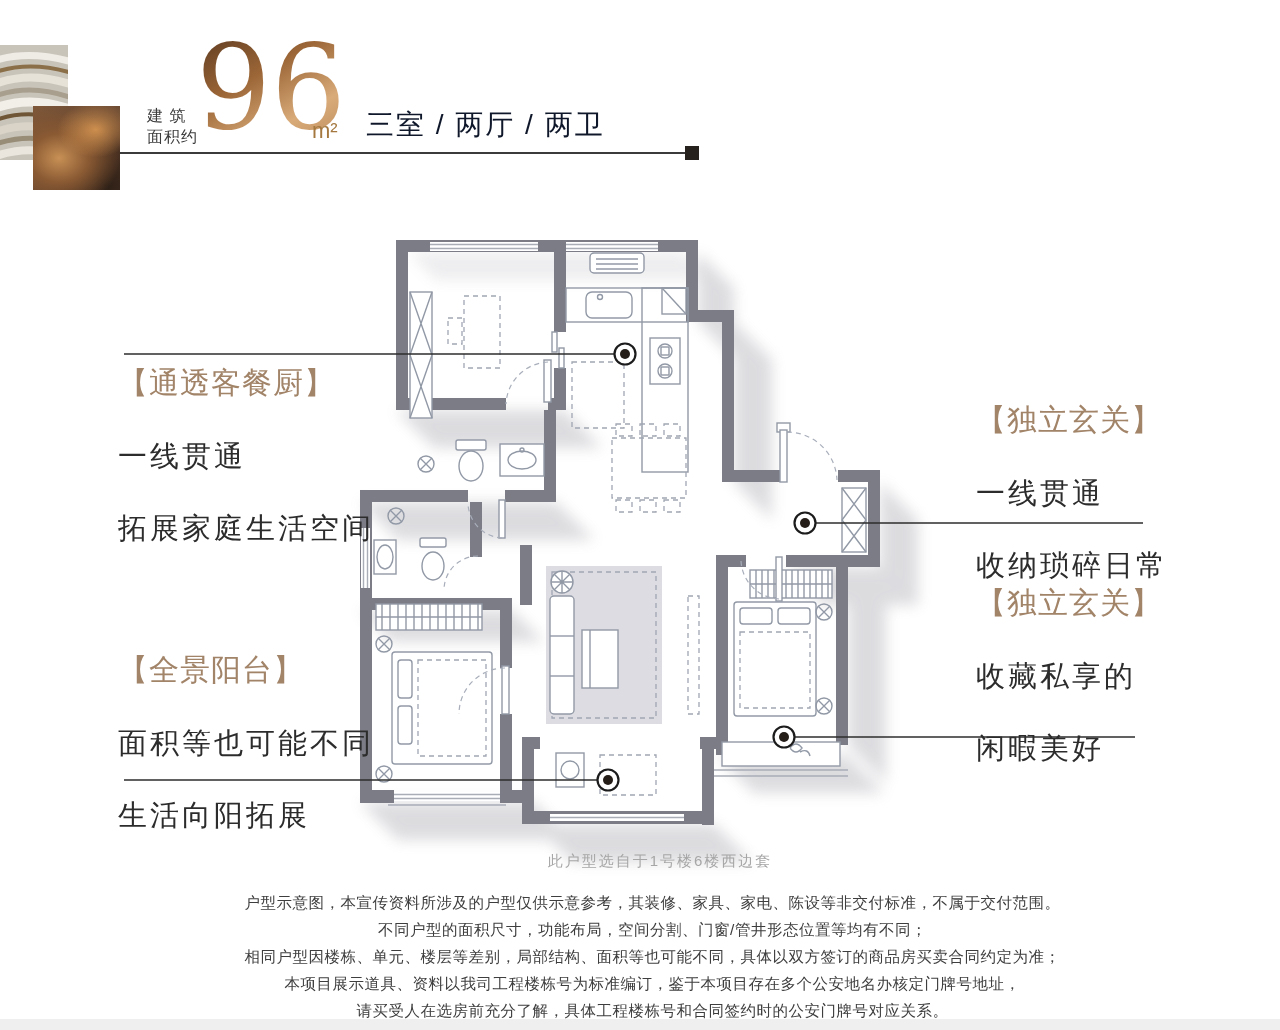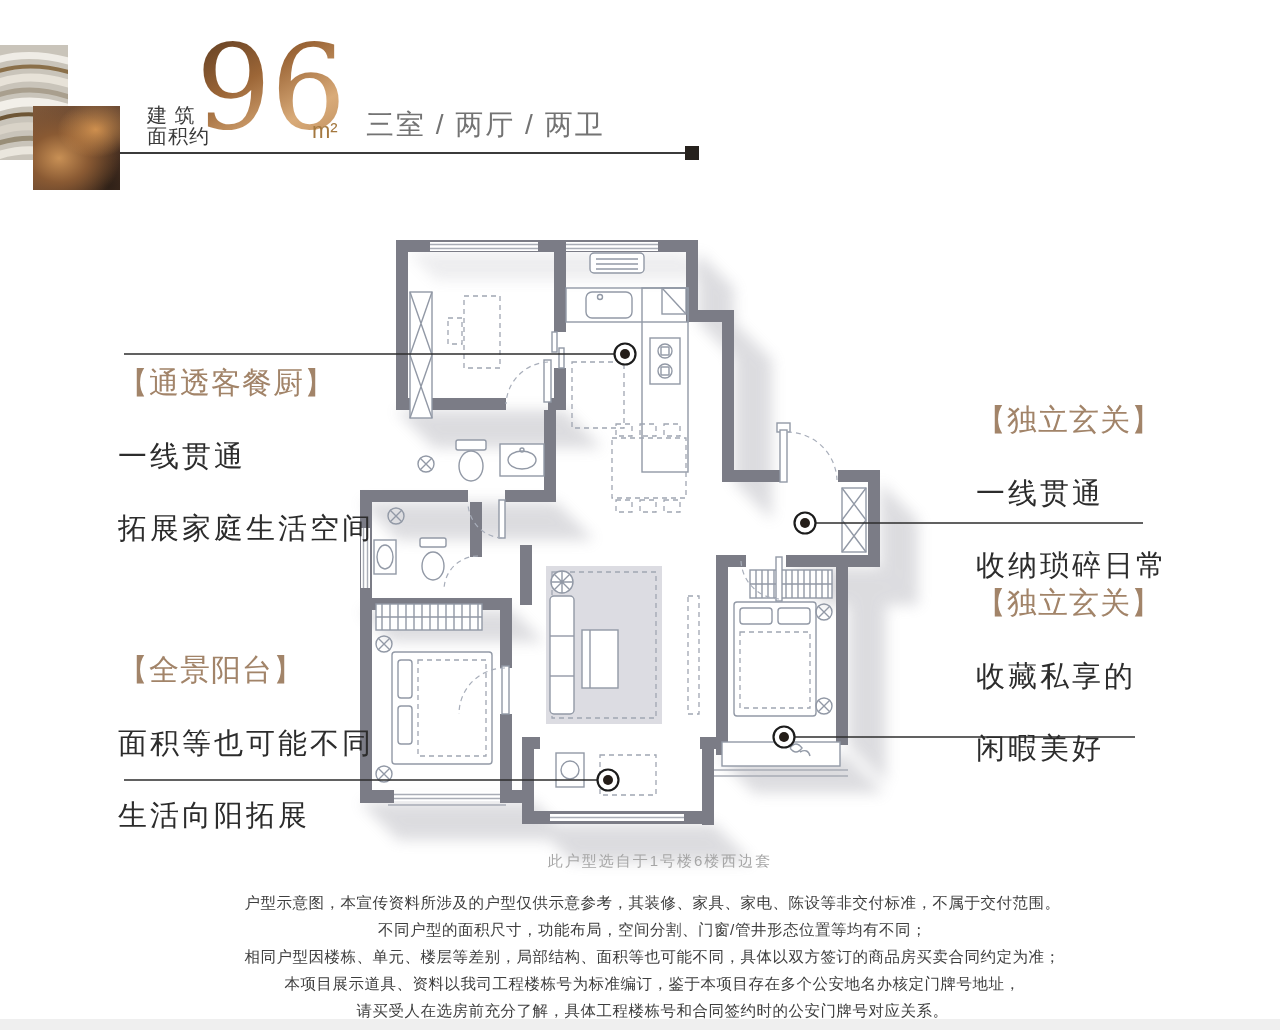--- a/index.html
+++ b/index.html
@@ -7,27 +7,27 @@
         font-family:"Liberation Sans","DejaVu Sans",sans-serif;}
 
   
   .decor-swirl{position:absolute;left:0;top:45px;width:68px;height:115px;overflow:hidden;z-index:1;}
   .decor-brown{position:absolute;left:33px;top:106px;width:87px;height:84px;z-index:2;
     background:
       radial-gradient(80% 60% at 72% 28%, rgba(224,156,84,.85) 0%, rgba(224,156,84,0) 55%),
       radial-gradient(70% 60% at 30% 62%, #c89055 0%, #8a5a33 48%, rgba(90,58,38,0) 100%),
       radial-gradient(120% 120% at 85% 95%, #2e2017 0%, #4a3122 40%, #6b4a33 75%, #7d5638 100%);}
   .area-label{position:absolute;left:147px;top:105px;z-index:3;color:#3b3b3b;
-    font-size:20px;line-height:21px;letter-spacing:1px;}
+    font-size:16px;line-height:21px;letter-spacing:1px;}
   .area-value{position:absolute;left:196px;top:28px;z-index:3;
     font-family:"DejaVu Serif","Liberation Serif",serif;font-size:118px;line-height:1;
     background:linear-gradient(150deg,#5f3d22 5%,#9c6637 40%,#d9ab79 72%,#c0905f 95%);
     -webkit-background-clip:text;background-clip:text;color:transparent;-webkit-text-fill-color:transparent;}
   .area-unit{position:absolute;left:312px;top:118px;z-index:3;font-size:22px;color:#a4783f;}
-  .layout-text{position:absolute;left:366px;top:106px;z-index:3;font-size:28px;color:#737373;
+  .layout-text{position:absolute;left:366px;top:106px;z-index:3;font-size:28px;color:#0f172a;
     letter-spacing:2px;font-weight:500;}
   .header-rule{position:absolute;left:118px;top:152px;width:568px;height:2px;background:#3b3b3b;z-index:1;}
   .header-rule-end{position:absolute;left:685px;top:146px;width:14px;height:14px;background:#26211d;z-index:1;}
 
   
   .callout{position:absolute;z-index:5;}
   .callout .c-title{font-size:30px;letter-spacing:1px;color:#a28469;font-weight:500;}
   .callout .c-line{font-size:29px;letter-spacing:3px;color:#2c2c2c;line-height:40px;font-weight:500;margin-top:32px;}
   .callout .c-title{margin-bottom:5px;}
   #callout-kitchen{left:118px;top:363px;}

